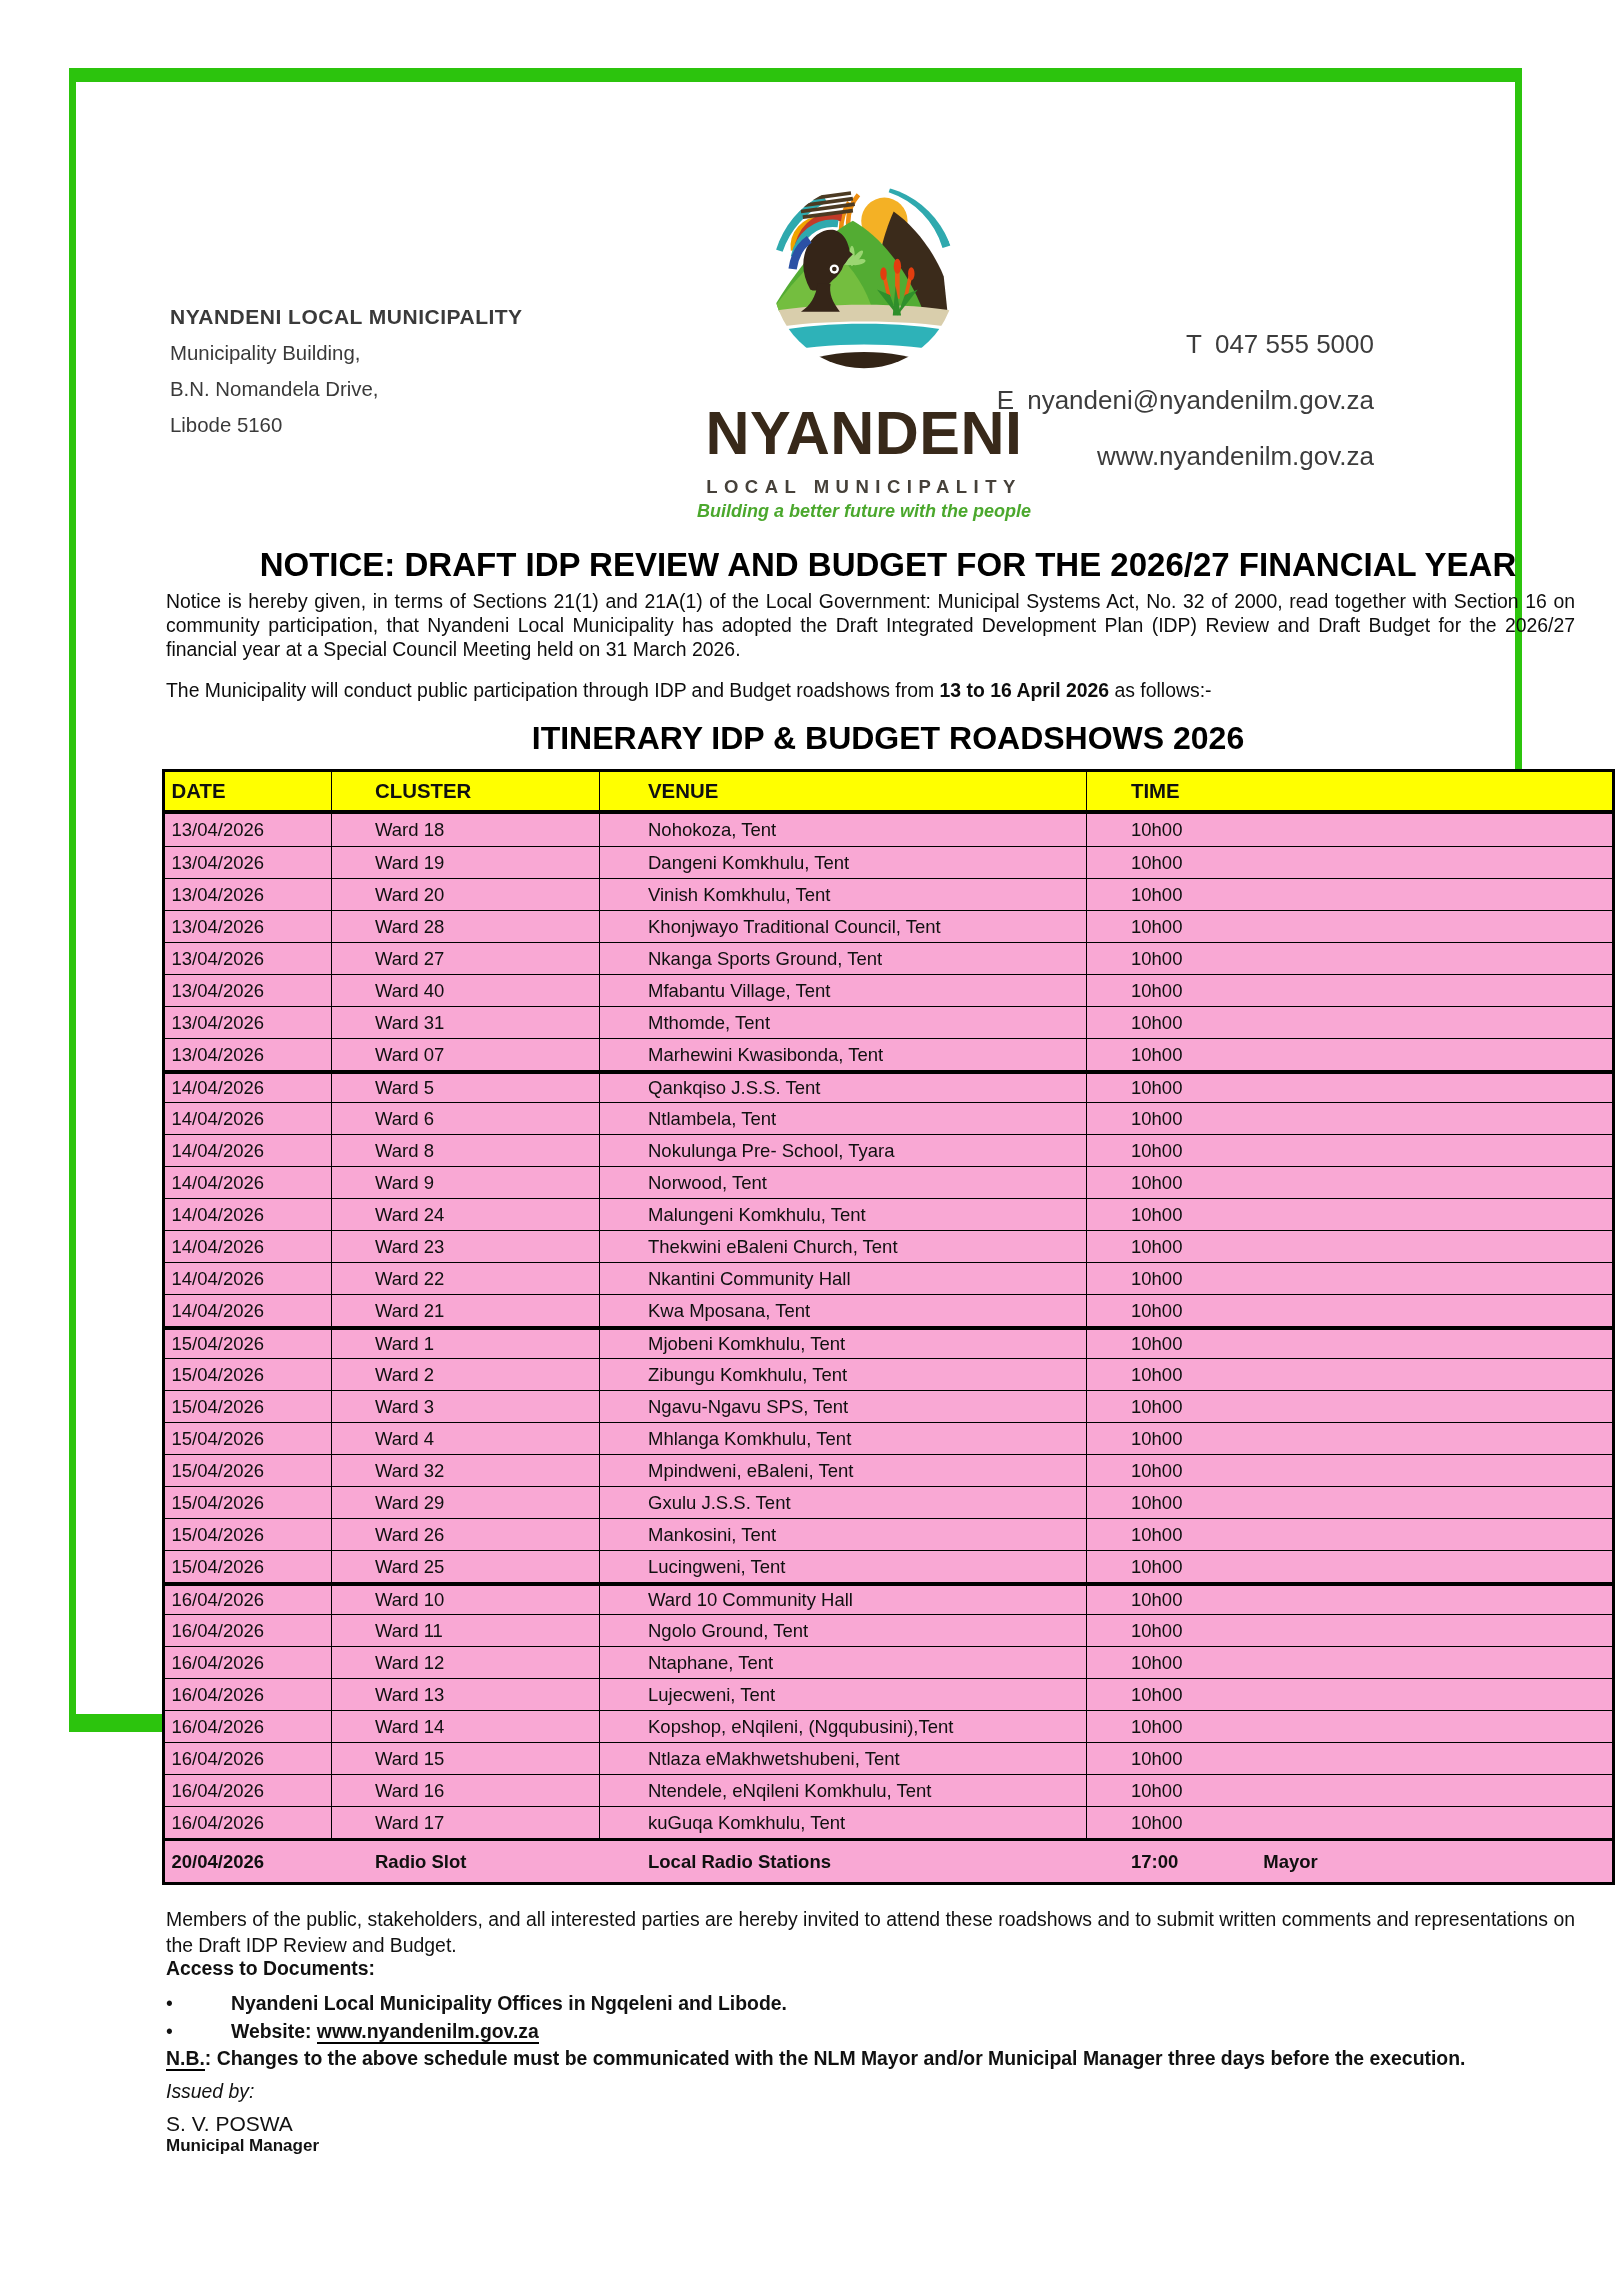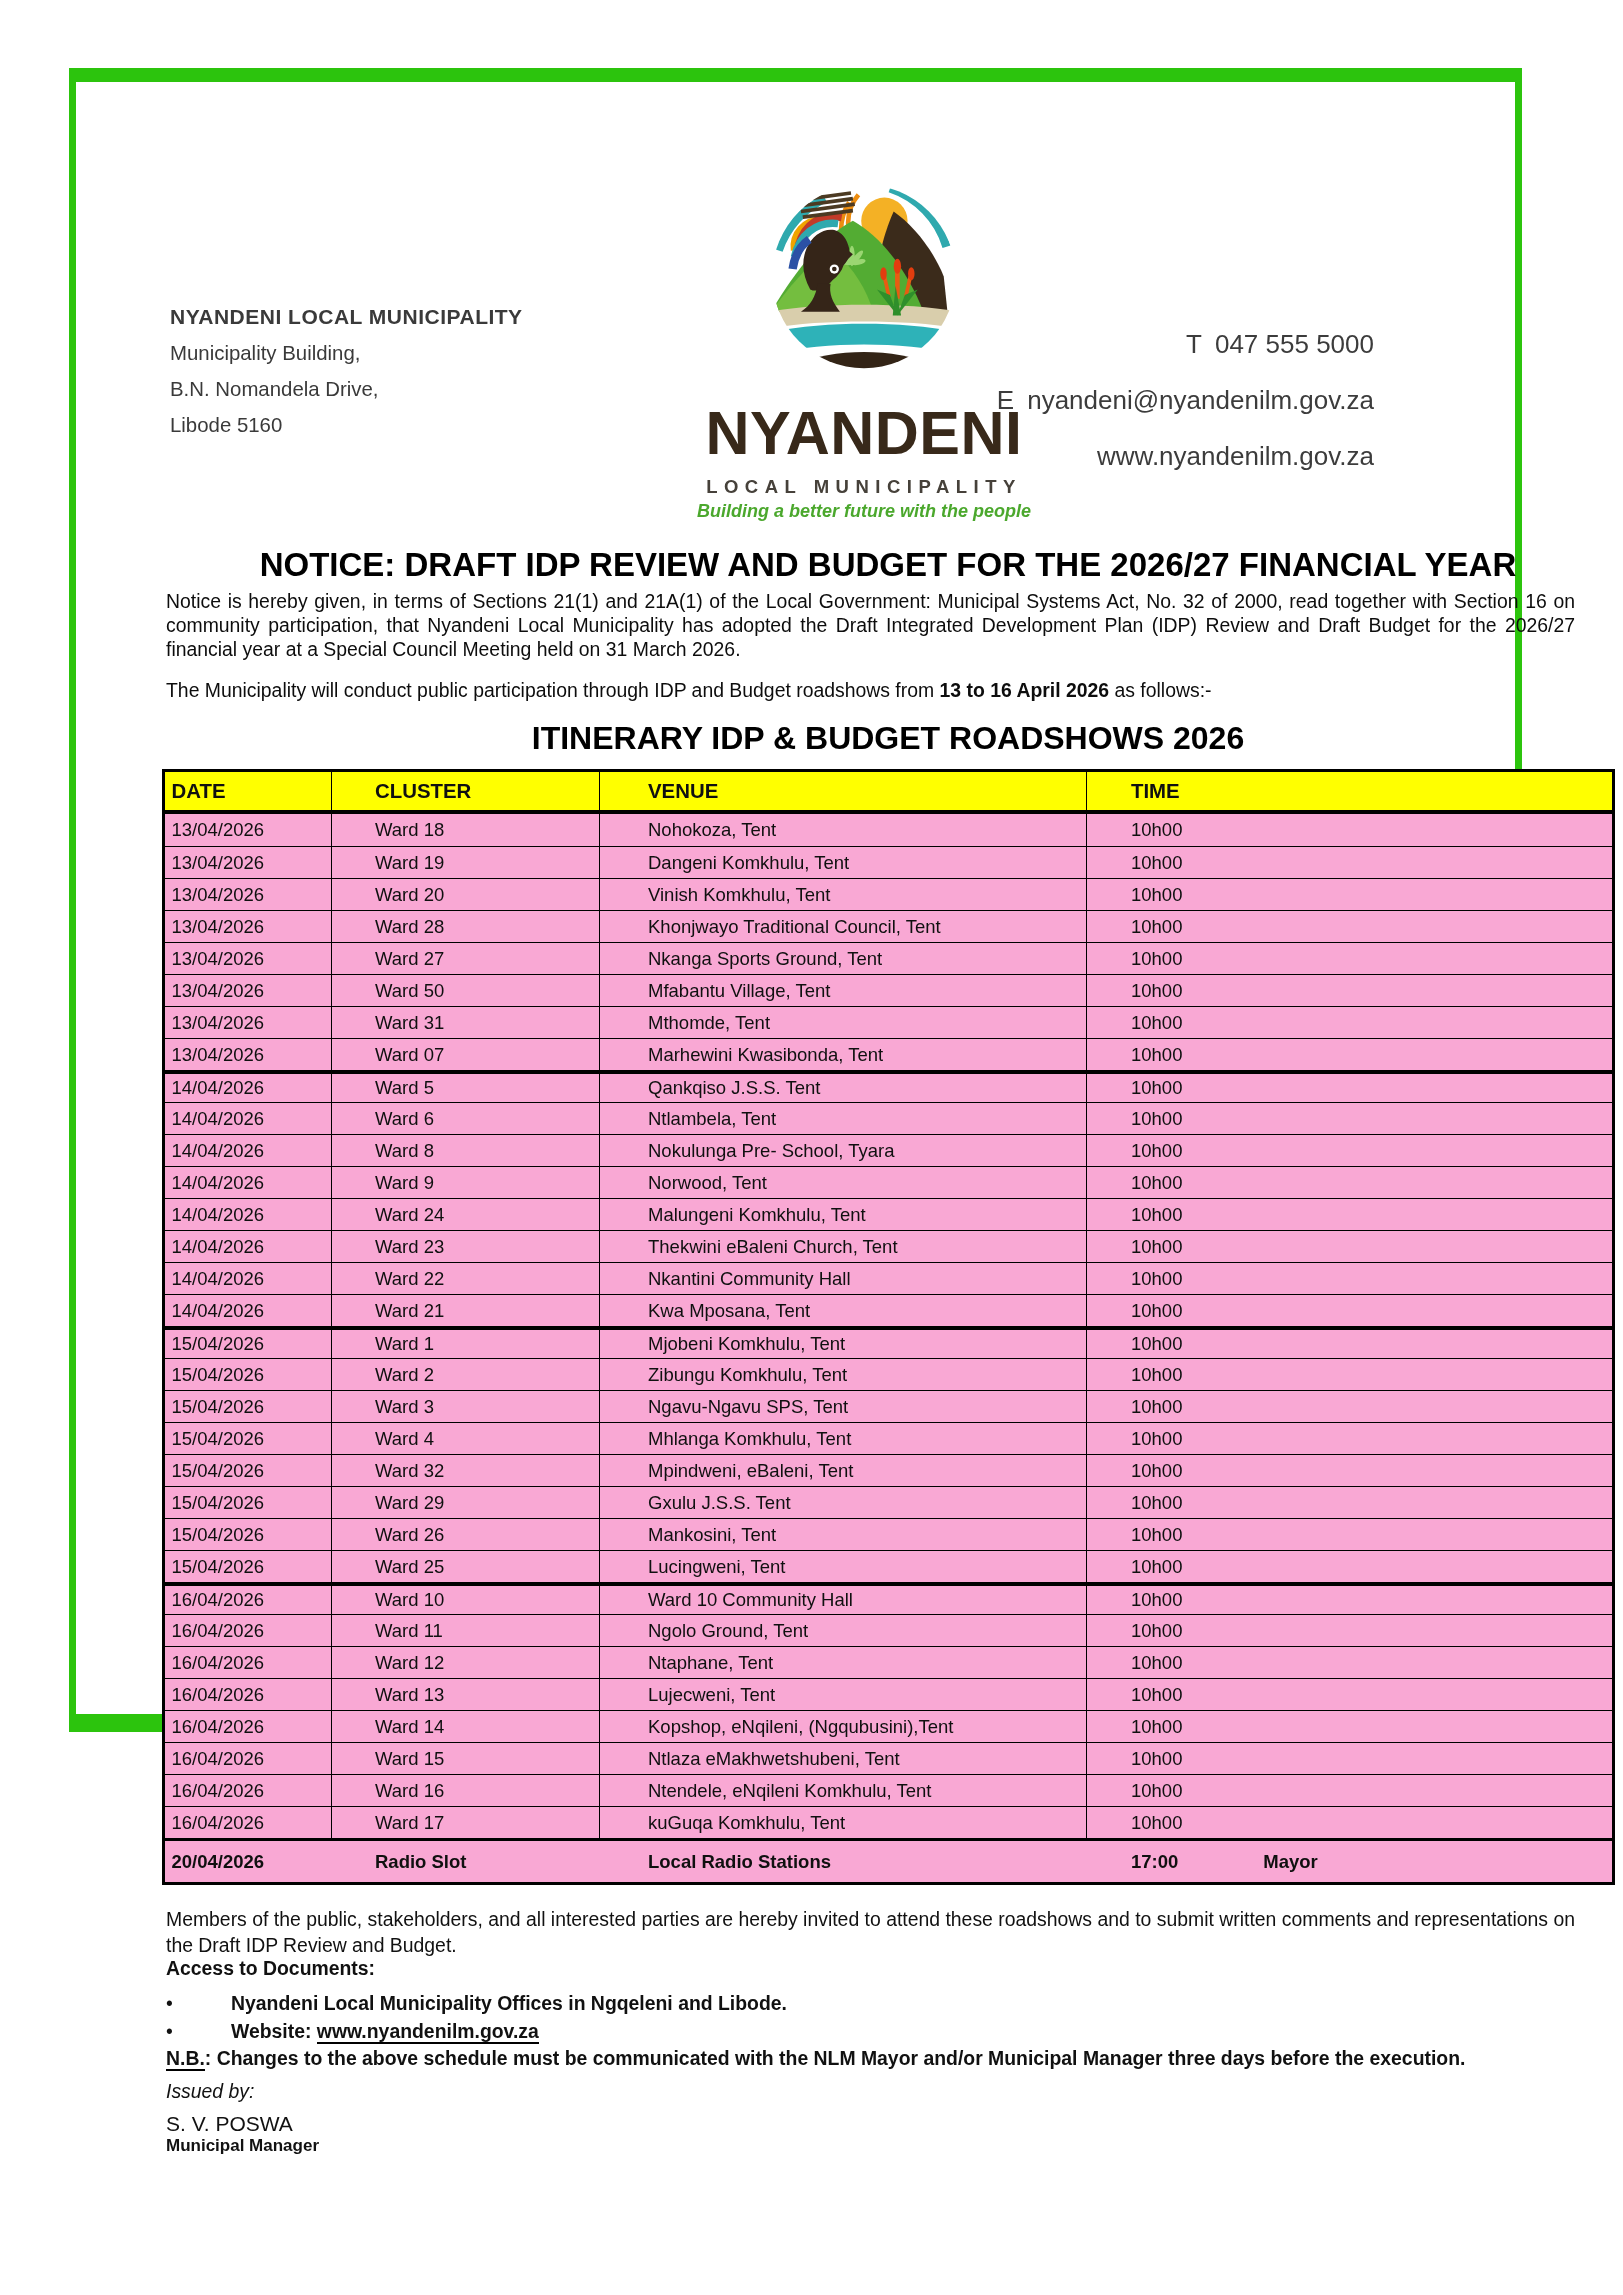--- a/index.html
+++ b/index.html
@@ -194,21 +194,21 @@
           <div class="t-cell c-time">10h00</div>
         </div>
         <div class="t-row">
           <div class="t-cell c-date">13/04/2026</div>
           <div class="t-cell c-cluster">Ward 27</div>
           <div class="t-cell c-venue">Nkanga Sports Ground, Tent</div>
           <div class="t-cell c-time">10h00</div>
         </div>
         <div class="t-row">
           <div class="t-cell c-date">13/04/2026</div>
-          <div class="t-cell c-cluster">Ward 50</div>
+          <div class="t-cell c-cluster">Ward 40</div>
           <div class="t-cell c-venue">Mfabantu Village, Tent</div>
           <div class="t-cell c-time">10h00</div>
         </div>
         <div class="t-row">
           <div class="t-cell c-date">13/04/2026</div>
           <div class="t-cell c-cluster">Ward 31</div>
           <div class="t-cell c-venue">Mthomde, Tent</div>
           <div class="t-cell c-time">10h00</div>
         </div>
         <div class="t-row">

